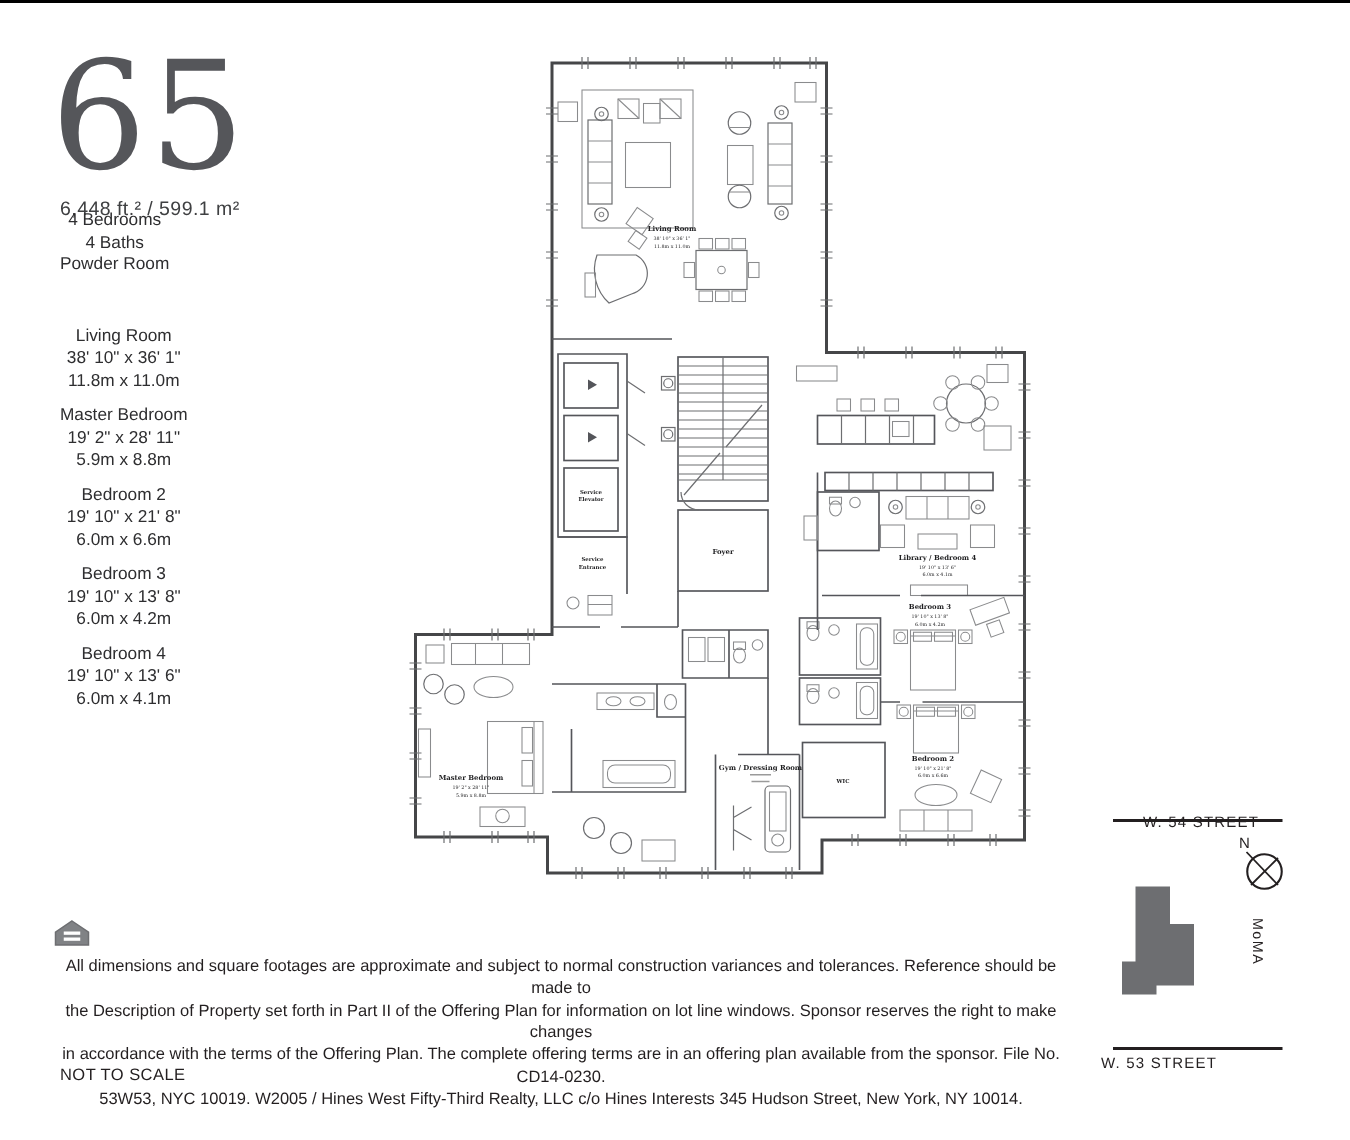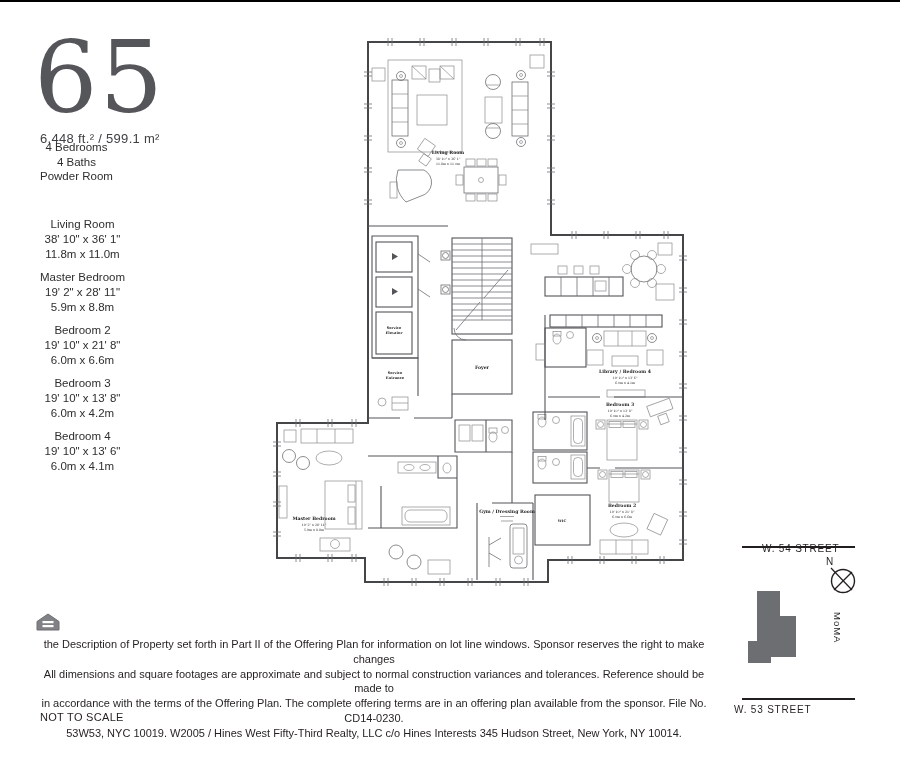--- a/index.html
+++ b/index.html
@@ -82,22 +82,22 @@
   </div>
 
 
   <svg class="abs eho" width="24" height="19" viewBox="0 0 24 19">
     <path d="M12,1 L23,8.5 L23,17 L1,17 L1,8.5 Z" fill="#808285" stroke="#6d6e71" stroke-width="1"></path>
     <rect x="6.5" y="8" width="11" height="2.2" fill="#fff"></rect>
     <rect x="6.5" y="12" width="11" height="2.2" fill="#fff"></rect>
   </svg>
 
   <div class="abs disclaimer">
+    <div>All dimensions and square footages are approximate and subject to normal construction variances and tolerances. Reference should be made to</div>
     <div>the Description of Property set forth in Part II of the Offering Plan for information on lot line windows. Sponsor reserves the right to make changes</div>
-    <div>All dimensions and square footages are approximate and subject to normal construction variances and tolerances. Reference should be made to</div>
     <div>in accordance with the terms of the Offering Plan. The complete offering terms are in an offering plan available from the sponsor. File No. CD14-0230.</div>
     <div>53W53, NYC 10019. W2005 /  Hines West Fifty-Third Realty, LLC c/o Hines Interests 345 Hudson Street, New York, NY 10014.</div>
   </div>
   <div class="abs nts">NOT TO SCALE</div>
 
   <div class="abs street street-top">W. 54 STREET</div>
   <div class="abs street-line line-top"></div>
   <div class="abs street street-bottom">W. 53 STREET</div>
   <div class="abs street-line line-bottom"></div>
   <div class="abs moma">MoMA</div>

